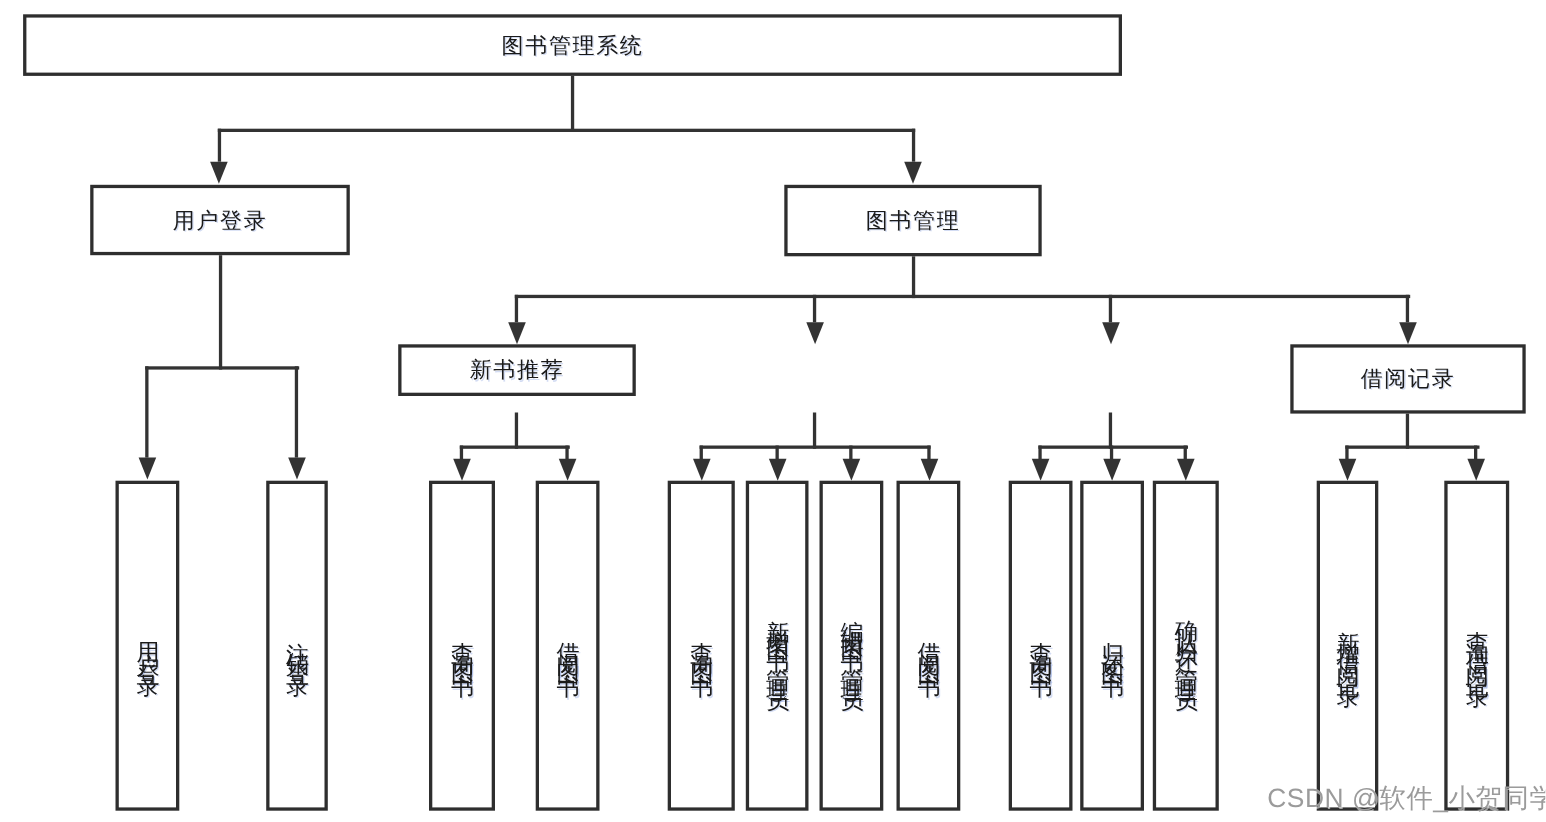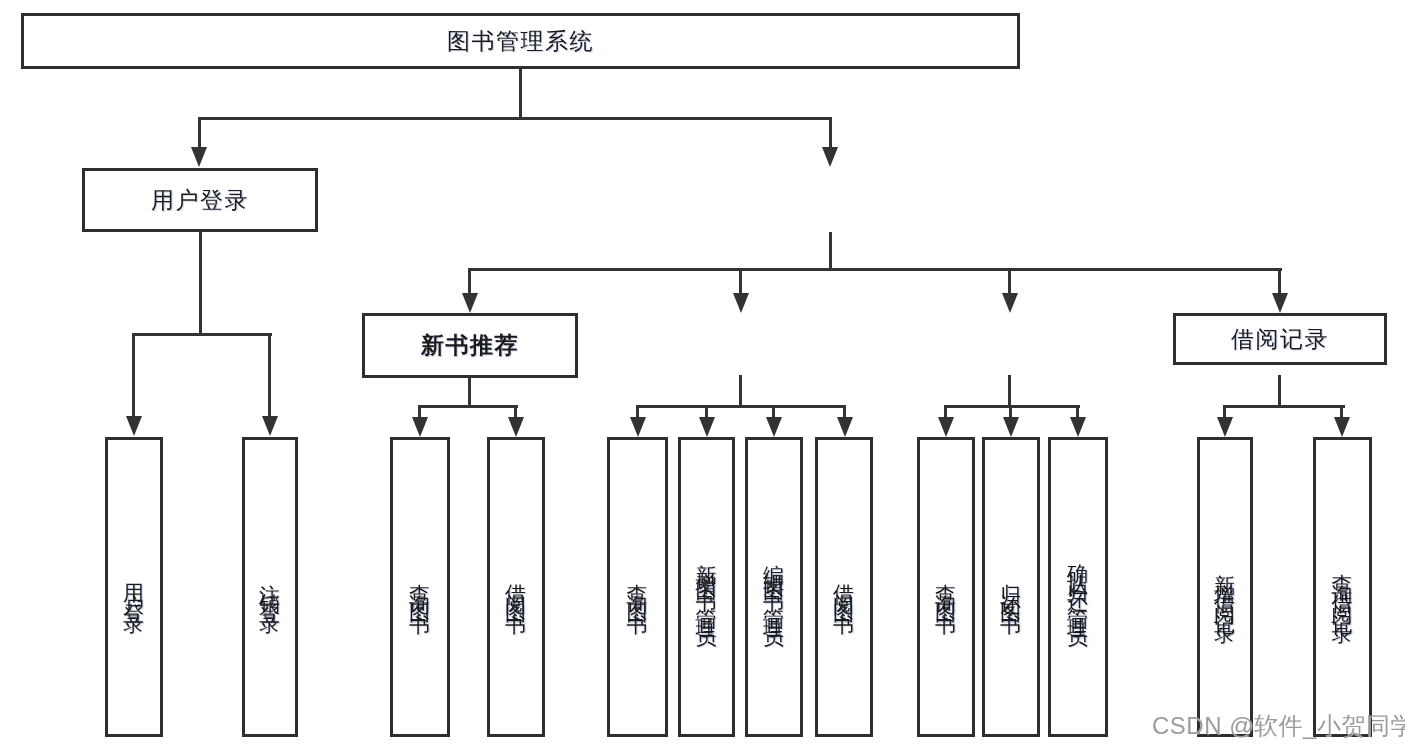--- a/index.html
+++ b/index.html
@@ -13,21 +13,21 @@
   }
   .node {
     position: absolute;
     box-sizing: border-box;
     background: #ffffff;
     border: 3px solid #2e2e2e;
     display: flex;
     align-items: center;
     justify-content: center;
     color: #1a1a1a;
-    font-size: 23px;
+    font-size: 20px;
     letter-spacing: 1.5px;
     text-shadow: 1.2px 1.2px 0 rgba(110,140,215,0.30);
     z-index: 2;
   }
   .leaf {
     position: absolute;
     box-sizing: border-box;
     background: #ffffff;
     border: 3px solid #2e2e2e;
     top: 437px;
@@ -71,23 +71,24 @@
   }
 </style>
 </head>
 <body>
 
 <div id="stage">
 
   <div class="node" style="left:21px; top:13px; width:999px; height:56px;">图书管理系统</div>
 
   <div class="node" style="left:82px; top:168px; width:236px; height:64px;">用户登录</div>
+  <div class="node" style="left:713px; top:168px; width:234px; height:65px;">图书管理</div>
 
-  <div class="node" style="left:362px; top:313px; width:216px; height:65px;font-weight:bold;">新书推荐</div>
-  <div class="node" style="left:1173px; top:313px; width:214px; height:52px;">借阅记录</div>
+  <div class="node" style="left:362px; top:313px; width:216px; height:47px;">新书推荐</div>
+  <div class="node" style="left:1173px; top:313px; width:214px; height:63px;">借阅记录</div>
 
   <div class="leaf" style="left:105px; width:58px;">
     <span>用户登录</span>
     </div>
   <div class="leaf" style="left:242px; width:56px;">
     <span>注销登录</span>
     </div>
 
   <div class="leaf" style="left:390px; width:60px;">
     <span>查询图书</span>

